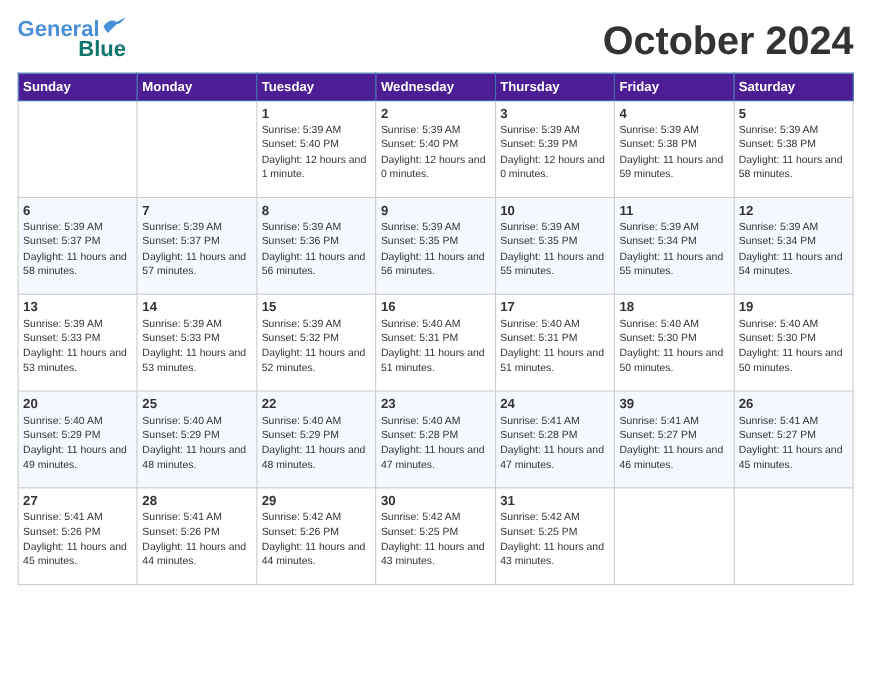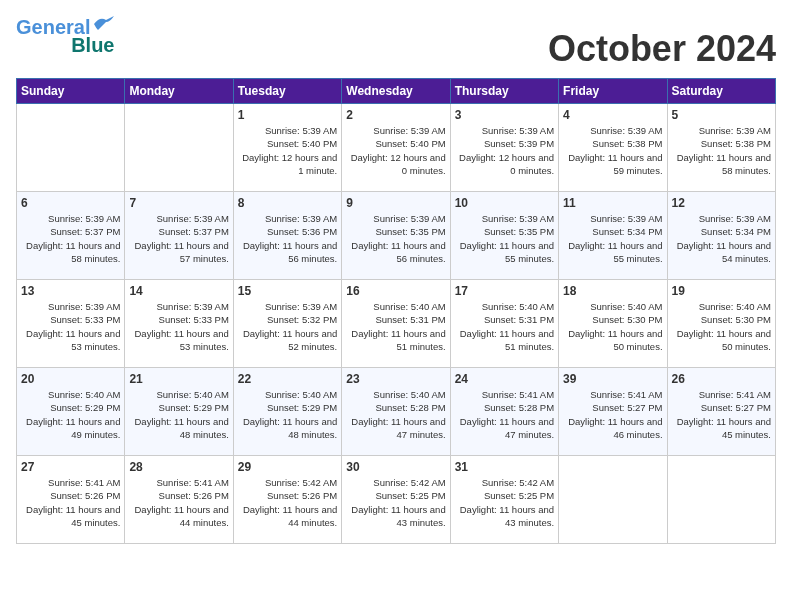--- a/index.html
+++ b/index.html
@@ -23,21 +23,20 @@
     }
     .logo-text {
       font-size: 20px;
       font-weight: bold;
       color: #333;
       line-height: 1.1;
     }
     .logo-text span { color: #4a90d9; }
     .title-block {
       text-align: right;
-      margin-top: 12px;
     }
     .month-title {
       font-size: 36px;
       font-weight: bold;
       color: #333;
     }
     .location {
       font-size: 14px;
       color: #555;
     }
@@ -71,21 +70,20 @@
       font-size: 12px;
       font-weight: bold;
       color: #333;
       display: block;
       margin-bottom: 2px;
     }
     .day-info {
       font-size: 9.5px;
       line-height: 1.4;
       color: #333;
-      text-align: right;
     }
     .empty { background: #f9f9f9; }
   </style>
 </head>
 <body>
 
 <div class="header">
   <div class="logo">
     <div style="display:flex;align-items:center;">
       <span class="logo-text"><span>General</span></span>
@@ -256,21 +254,21 @@
       </tr>
       <tr>
         <td>
           <span class="day-number">20</span>
           <div class="day-info">Sunrise: 5:40 AM
 Sunset: 5:29 PM
 Daylight: 11 hours
 and 49 minutes.</div>
         </td>
         <td>
-          <span class="day-number">21</span>
+          <span class="day-number">25</span>
           <div class="day-info">Sunrise: 5:40 AM
 Sunset: 5:29 PM
 Daylight: 11 hours
 and 48 minutes.</div>
         </td>
         <td>
           <span class="day-number">22</span>
           <div class="day-info">Sunrise: 5:40 AM
 Sunset: 5:29 PM
 Daylight: 11 hours

